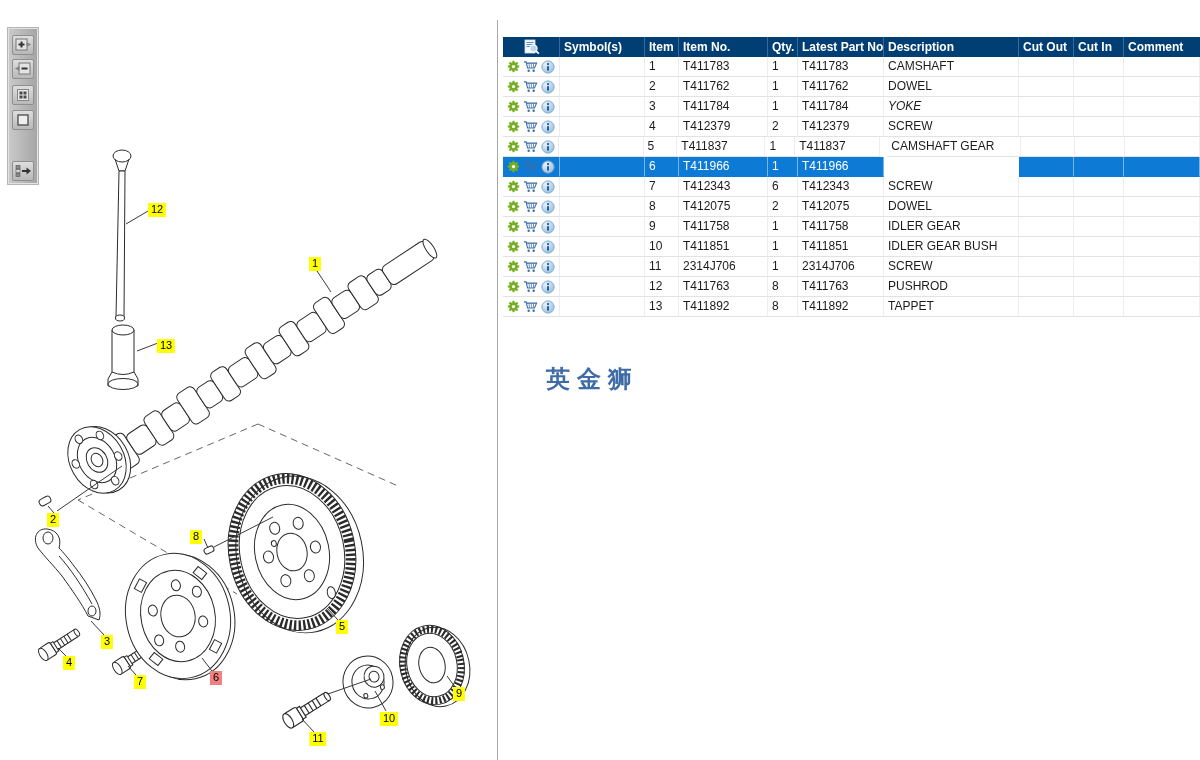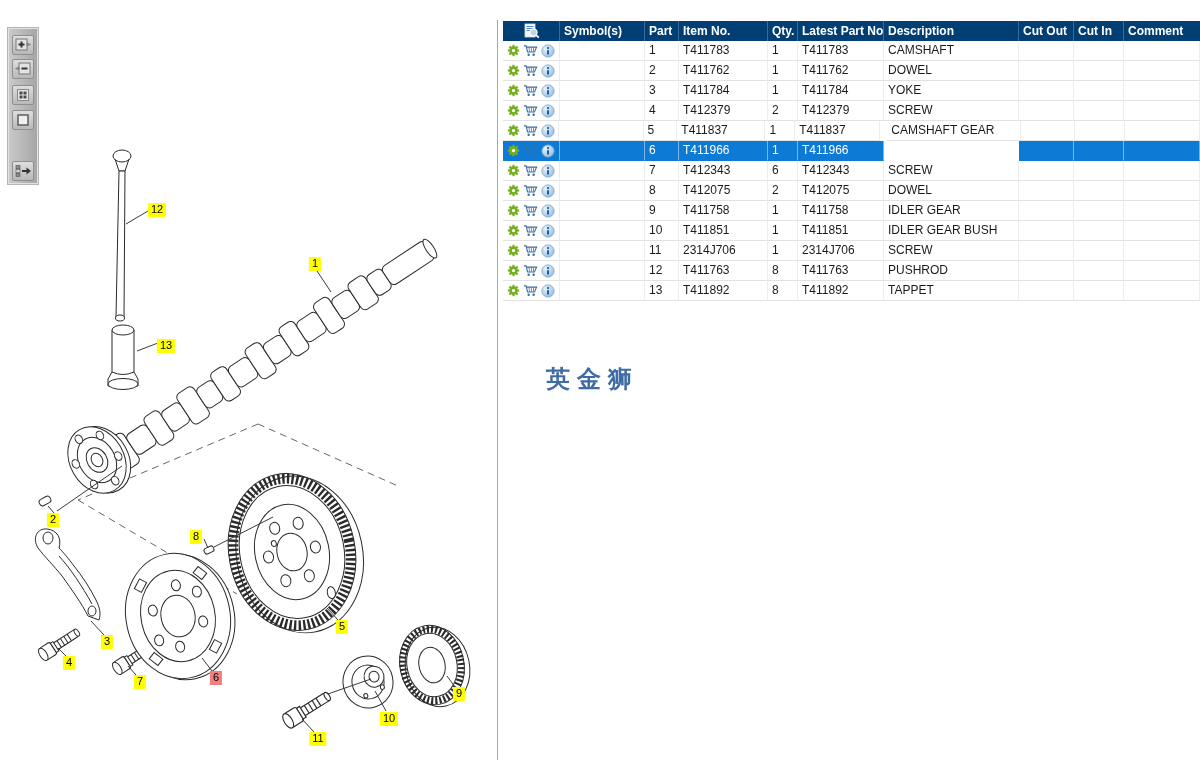--- a/index.html
+++ b/index.html
@@ -36,21 +36,21 @@
              background:#ffff00; color:#000; font-size:11px; line-height:13px;
              padding:0 3px; height:14px; min-width:11px; text-align:center;
              cursor:pointer; }
   .callout.selected { background:#f08080; }
 
   
   .watermark { position:absolute; left:546px; top:363px; font-size:24px;
                font-weight:bold; letter-spacing:7px; color:#3f6ca6; }
 
   
-  .parts-table { position:absolute; left:503px; top:21px; width:697px; }
+  .parts-table { position:absolute; left:503px; top:37px; width:697px; }
   .trow { display:flex; height:20px; }
   .hcell { background:#003e73; color:#fff; font-size:12px; font-weight:600;
            line-height:19px; padding:0 4px; border-right:1px solid #3a6a9c;
            white-space:nowrap; overflow:hidden; display:flex; align-items:center; }
   .hcell:last-child { border-right:none; }
   .cell { background:#fff; color:#1b1b1b; font-size:12px; line-height:18px;
           padding:0 4px; border-right:1px solid #ededed;
           border-bottom:1px solid #e2e2e2; white-space:nowrap; overflow:hidden; }
   .cell.icons { display:flex; align-items:center; gap:3px; padding-left:4px; }
   .cell.icons span { display:inline-flex; cursor:pointer; }
@@ -319,21 +319,21 @@
   <svg width="17" height="16" viewBox="0 0 17 16">
     <rect x="2" y="1" width="10" height="13" fill="#f4f8fc" stroke="#cfe0ef" stroke-width=".8"></rect>
     <line x1="3.5" y1="3.5" x2="10.5" y2="3.5" stroke="#4a80b4" stroke-width=".9"></line>
     <line x1="3.5" y1="5.5" x2="10.5" y2="5.5" stroke="#4a80b4" stroke-width=".9"></line>
     <line x1="3.5" y1="7.5" x2="8" y2="7.5" stroke="#4a80b4" stroke-width=".9"></line>
     <circle cx="10.5" cy="9.5" r="3.6" fill="#bcd6ec" stroke="#fff" stroke-width="1.1"></circle>
     <line x1="13" y1="12" x2="15.8" y2="14.6" stroke="#fff" stroke-width="1.8"></line>
   </svg>
 </div>
         <div class="hcell" style="width: 85px;">Symbol(s)</div>
-        <div class="hcell" style="width: 34px;">Part</div>
+        <div class="hcell" style="width: 34px;">Item</div>
         <div class="hcell" style="width: 89px;">Item No.</div>
         <div class="hcell" style="width: 30px;">Qty.</div>
         <div class="hcell" style="width: 86px;">Latest Part No.</div>
         <div class="hcell" style="width: 135px;">Description</div>
         <div class="hcell" style="width: 55px;">Cut Out</div>
         <div class="hcell" style="width: 50px;">Cut In</div>
         <div class="hcell" style="width: 76px;">Comment</div>
       </div>
     <div id="table-body">
         <div class="trow">
@@ -468,21 +468,21 @@
       <circle cx="8" cy="4.6" r="1.3" fill="#1d5a96"></circle>
       <rect x="6.9" y="6.8" width="2.2" height="5.4" rx="1" fill="#1d5a96"></rect>
     </svg>
   </span>
 </div>
           <div class="cell" style="width: 85px;"></div>
           <div class="cell" style="width: 34px;">3</div>
           <div class="cell" style="width: 89px;">T411784</div>
           <div class="cell" style="width: 30px;">1</div>
           <div class="cell" style="width: 86px;">T411784</div>
-          <div class="cell" style="width: 135px;">YOKE</div>
+          <div class="cell" style="width: 135px; font-style: italic;">YOKE</div>
           <div class="cell" style="width: 55px;"></div>
           <div class="cell" style="width: 50px;"></div>
           <div class="cell" style="width: 76px;"></div>
         </div>
         <div class="trow">
           <div class="cell icons" style="width: 57px;">
   <span>
     <svg width="13" height="13" viewBox="0 0 16 16">
       <g stroke="#76ae22" stroke-width="2.6">
         <line x1="8" y1="1" x2="8" y2="15"></line>

